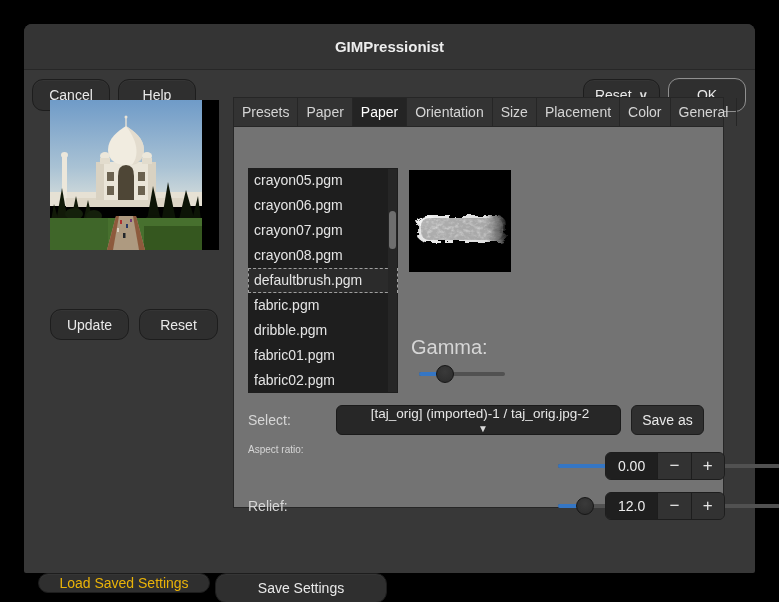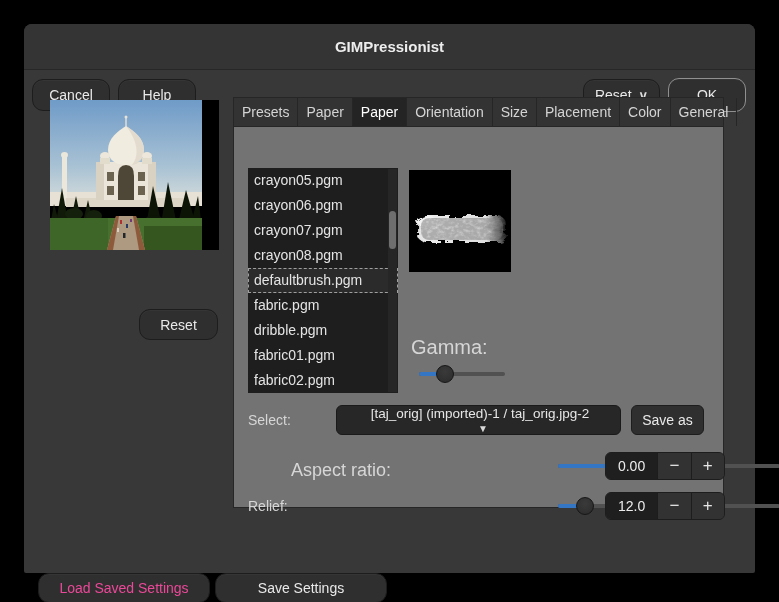--- a/index.html
+++ b/index.html
@@ -72,34 +72,34 @@
   .combo { position:absolute; left:102px; top:278px; width:285px; height:30px; background:#272727;
            border:1px solid #1a1a1a; border-radius:6px; display:flex; align-items:center;
            color:#e6e6e6; font-size:13.5px; padding:0 9px 0 12px;flex-direction:column; }
   .combo .combo-text { flex:1; white-space:nowrap; overflow:hidden; text-align:center; }
   .combo .arrow { font-size:10px; color:#d9d9d9; margin-left:6px; }
   .btn-saveas { position:absolute; left:397px; top:278px; width:73px; height:30px; background:#2f2f2f;
                 border:1px solid #1d1d1d; border-radius:6px; color:#e9e9e9; font-size:14px;
                 display:flex; align-items:center; justify-content:center; }
 
   
-  .aspect-label { position:absolute; left:14px; top:333px; font-size:18px; color:#d6d6d6;margin-left:43px; }
+  .aspect-label { position:absolute; left:14px; top:317px; font-size:10px; color:#d6d6d6; }
   .relief-label { position:absolute; left:14px; top:371px; font-size:14px; color:#d6d6d6; }
 
   .spin { position:absolute; width:120px; height:28px; border:1px solid #1d1d1d; border-radius:6px;
           display:flex; overflow:hidden; background:#323232;margin-left:16px; }
   .spin .val { width:52px; background:#1f1f1f; color:#ececec; font-size:14px; text-align:center;
                line-height:26px; }
   .spin .sbtn { width:34px; color:#e5e5e5; font-size:17px; text-align:center; line-height:25px;
                 border-left:1px solid #1d1d1d; background:#323232; }
   .spin-aspect { left:355px; top:325px; }
   .spin-relief { left:355px; top:365px; }
 
   
-  .btn-load { left:14px;  top:501px; width:172px; height:30px; color:#ec4899; }
+  .btn-load { left:14px;  top:501px; width:172px; height:20px; color:#eab308; }
   .btn-save { left:191px; top:501px; width:172px; height:30px; }
 </style>
 </head>
 <body>
 
 <div id="stage">
   <div class="dialog">
 
     <div class="header">
       <div class="title">GIMPressionist</div>
@@ -181,20 +181,23 @@
         <polygon points="66,116 69,116 63,150 57,150" fill="#8d5a3c"></polygon>
         <polygon points="83,116 86,116 95,150 89,150" fill="#8d5a3c"></polygon>
         <g>
           <rect x="70" y="120" width="2" height="4" fill="#b03030"></rect>
           <rect x="76" y="124" width="2" height="4" fill="#2a3a66"></rect>
           <rect x="67" y="128" width="2" height="4" fill="#d8d0c0"></rect>
           <rect x="80" y="119" width="2" height="3" fill="#703a7a"></rect>
           <rect x="73" y="133" width="2.5" height="5" fill="#23262b"></rect>
         </g>
       </svg>
+    </div>
+    <div class="btn btn-update">
+      <span>Update</span>
     </div>
     <div class="btn btn-presetreset">
       <span>Reset</span>
     </div>
 
     <div class="notebook">
       <div class="tabbar">
         <div class="tab">Presets</div>
         <div class="tab">Paper</div>
         <div class="tab active">Paper</div>

